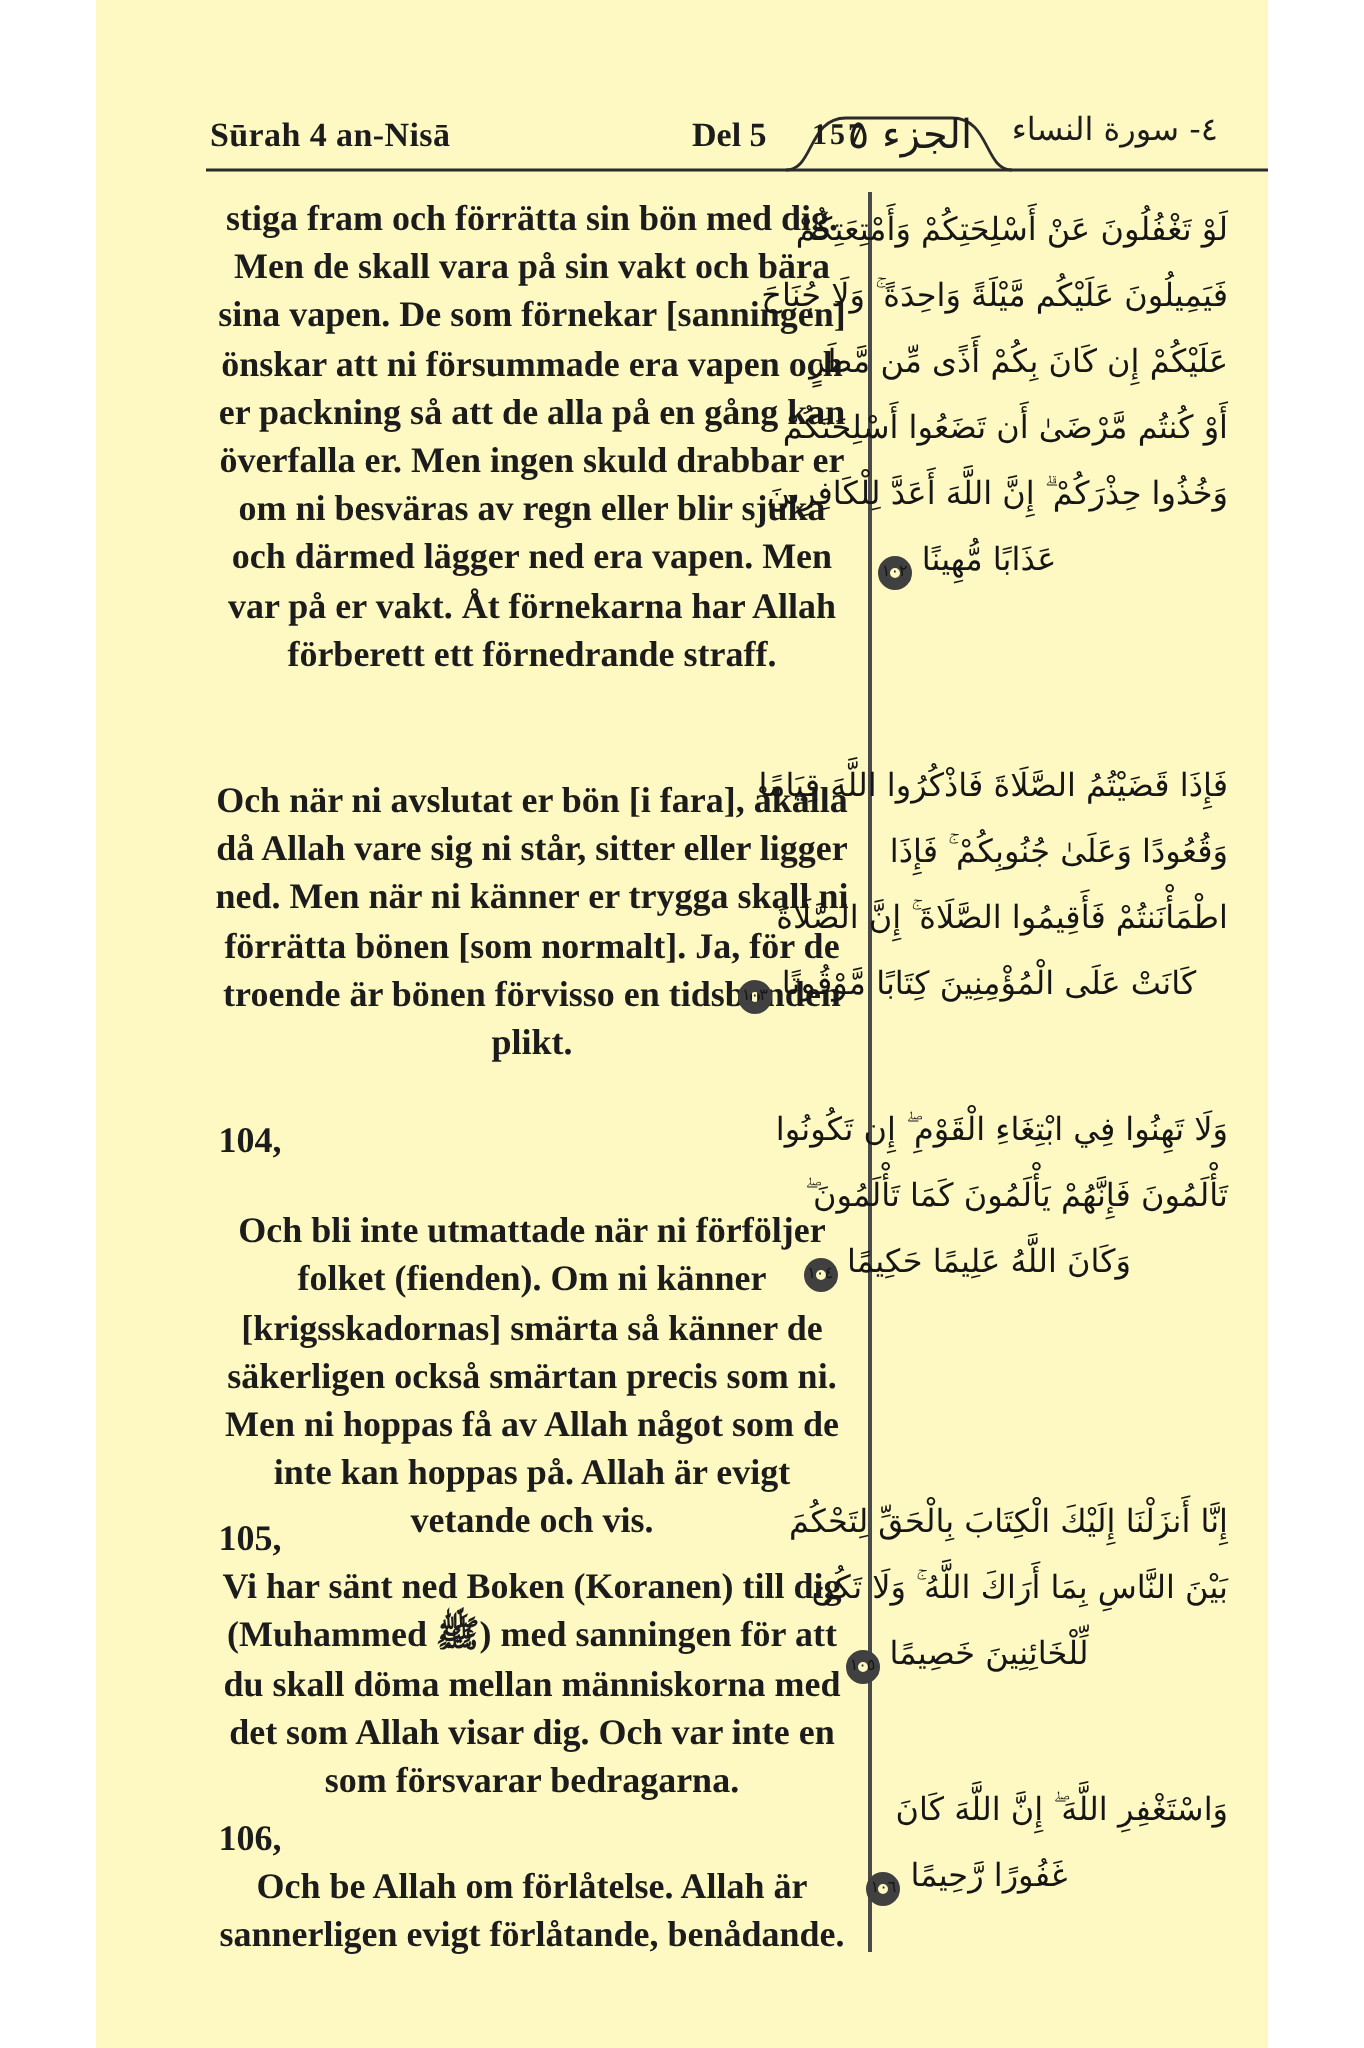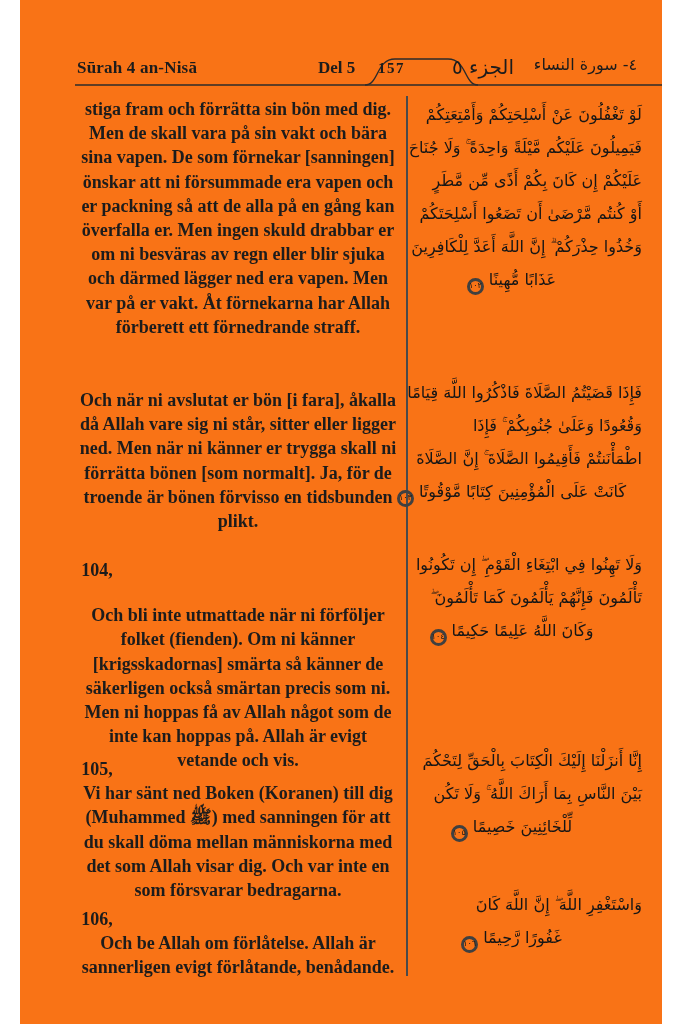--- a/index.html
+++ b/index.html
@@ -1,19 +1,19 @@
 <!DOCTYPE html>
 <html lang="sv"><head>
 <meta charset="utf-8">
 <style>
   * { margin:0; padding:0; box-sizing:border-box; }
   html,body { background:#ffffff; }
   .page {
-    position:relative; width:642px; height:1024px; margin:0 auto;
-    background:#f97316; color:#1c1c1c; overflow:hidden;
+    position:relative; width:586px; height:1024px; margin:0 auto;
+    background:#fef9c3; color:#1c1c1c; overflow:hidden;
     font-family:"Liberation Serif", serif;
   }
 
   
   .hdr-rule-svg { position:absolute; left:0; top:46px; width:682px; height:42px; }
   .hdr-item { position:absolute; font-weight:bold; font-size:17px; white-space:nowrap; }
   #hdr-surah-latin { left:57px;  top:58px; letter-spacing:0.2px; }
   #hdr-del         { left:298px; top:58px; }
   #hdr-pagenum     { left:358px; top:60px; width:86px; text-align:left; font-size:15px; letter-spacing:1.5px; }
   #hdr-juz      { right:148px; top:55px; font-family:"DejaVu Sans", sans-serif; font-weight:normal; font-size:20px; }
@@ -50,21 +50,21 @@
   .ar-line { white-space:nowrap; }
   .ar-line:last-child { text-align:center; }
   .ar-0 { top:98px;  }
   .ar-1 { top:376px; }
   .ar-2 { top:548px; }
   .ar-3 { top:744px; }
   .ar-4 { top:888px; }
 
   .ayah-mark {
     display:inline-flex; align-items:center; justify-content:center;
-    width:17px; height:17px; border:3px solid #404040; border-radius:50%;
+    width:17px; height:17px; border:6px solid #404040; border-radius:50%;
     font-size:8px; line-height:1; margin:0 5px; vertical-align:-3px;
     font-family:"DejaVu Sans", sans-serif;
   }
 </style>
 </head>
 <body>
 
 <div class="page">
 
   <svg class="hdr-rule-svg" viewBox="0 0 682 42" xmlns="http://www.w3.org/2000/svg" aria-hidden="true">

